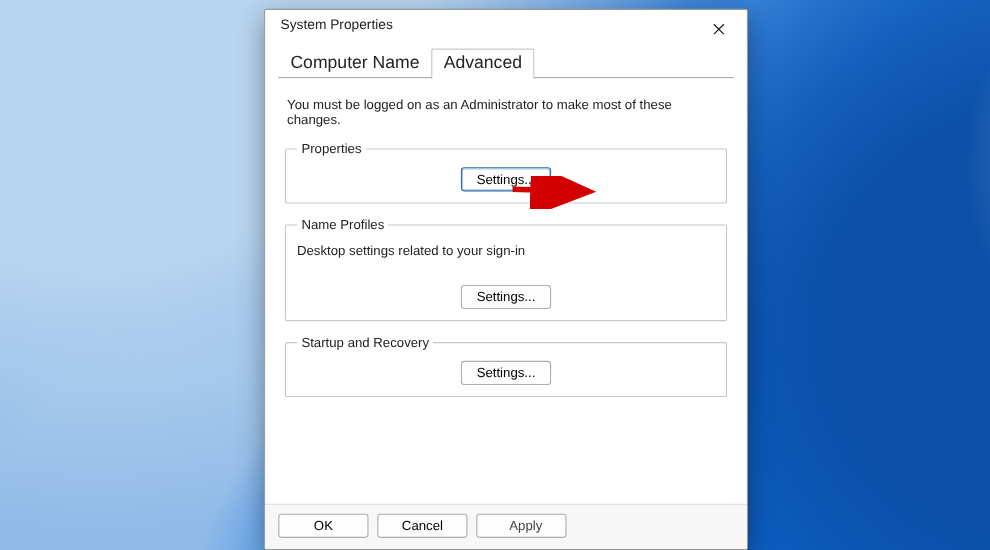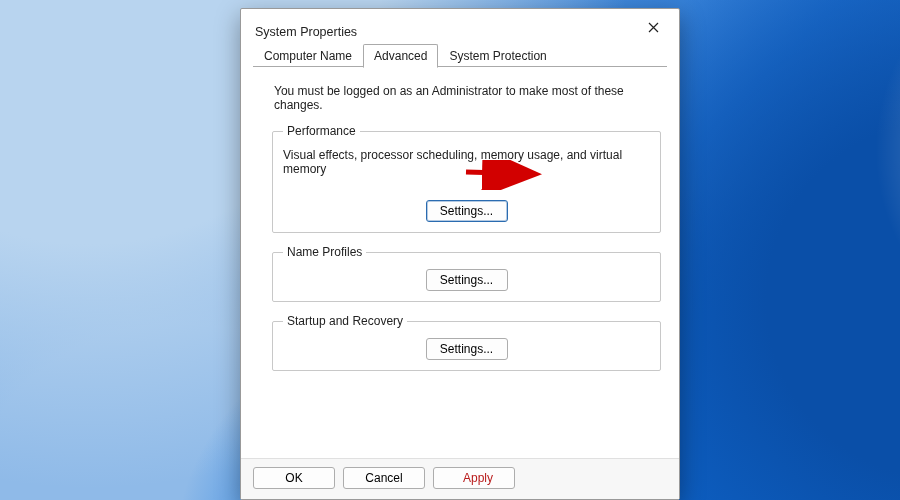--- a/index.html
+++ b/index.html
@@ -34,40 +34,40 @@
     height: 492px;
     background: #fff;
     border: 1px solid #999;
     box-shadow: 0 8px 24px rgba(0,0,0,0.35);
     display: flex;
     flex-direction: column;
     border-radius: 2px;
   }
   .titlebar {
     display: flex;
-    align-items: flex-end;
+    align-items: flex-start;
     padding: 6px 10px 4px 14px;
   }
   .titlebar .title { flex: 1; font-size: 12.5px; }
   .close-btn {
     width: 32px; height: 24px; display:flex; align-items:center; justify-content:center;
     font-size: 15px; cursor: default;
   }
 
   .tabstrip {
     display: flex;
     padding: 0 12px;
     gap: 0;
     border-bottom: 1px solid #fff;
     position: relative;
   }
   .tab {
     padding: 4px 10px 4px 10px;
     border: 1px solid transparent;
-    font-size: 12px;
+    font-size: 16px;
     position: relative;
     top: 1px;
     background: #fff;
     cursor: default;
   }
   .tab.active {
     border: 1px solid #aaa;
     border-bottom: 1px solid #fff;
     border-radius: 2px 2px 0 0;
     z-index: 2;
@@ -77,21 +77,20 @@
     position:absolute;
     left:12px; right:12px; bottom:0;
     border-bottom:1px solid #aaa;
     z-index:1;
   }
 
   .content {
     flex:1;
     padding: 12px 18px 6px 18px;
     overflow: hidden;
-    margin-left: 13px;
   }
   .admin-note { margin: 4px 2px 12px 2px; }
   fieldset {
     border: 1px solid #c8c8c8;
     border-radius: 2px;
     padding: 10px 10px 10px 10px;
     margin-bottom: 12px;
   }
   legend { padding: 0 4px; font-size: 12px; }
   .desc { margin-bottom: 24px; }
@@ -105,21 +104,21 @@
     font: inherit;
     cursor: default;
   }
   .btn.highlight { border-color: #2a6bb0; box-shadow: 0 0 0 1px rgba(42,107,176,0.35) inset; }
   .footer {
     display:flex; justify-content:flex-start; gap:8px;
     padding: 8px 12px 10px 12px;
     border-top: 1px solid #e0e0e0;
     background:#f7f7f7;
   }
-  .btn.disabled { color:#b91c1c;padding-left:20px; }
+  .btn.disabled { color:#404040;padding-left:20px; }
 
   
   .arrow {
     position:absolute;
     left:462px; top:160px;
     pointer-events:none;
   }
 </style>
 </head>
 <body>
@@ -135,36 +134,35 @@
         <svg width="11" height="11" viewBox="0 0 11 11">
             <path d="M1 1 L10 10 M10 1 L1 10" stroke="#222" stroke-width="1.2" fill="none"></path>
           </svg>
       </span>
     </div>
   </div>
 
   <div class="tabstrip">
     <div class="tab">Computer Name</div>
     <div class="tab active">Advanced</div>
-    <div class="tab">System Protection</div>
   </div>
 
   <div class="content">
     <div class="admin-note">You must be logged on as an Administrator to make most of these changes.</div>
 
     <fieldset>
-      <legend>Performance</legend>
-      <div class="desc">Visual effects, processor scheduling, memory usage, and virtual memory</div>
+      <legend>Properties</legend>
       <div class="row-right">
         <button class="btn highlight">Settings...</button>
       </div>
     </fieldset>
 
     <fieldset>
       <legend>Name Profiles</legend>
+      <div class="desc">Desktop settings related to your sign-in</div>
       <div class="row-right">
         <button class="btn">Settings...</button>
       </div>
     </fieldset>
 
     <fieldset>
       <legend>Startup and Recovery</legend>
       <div class="row-right">
         <button class="btn">Settings...</button>
       </div>

